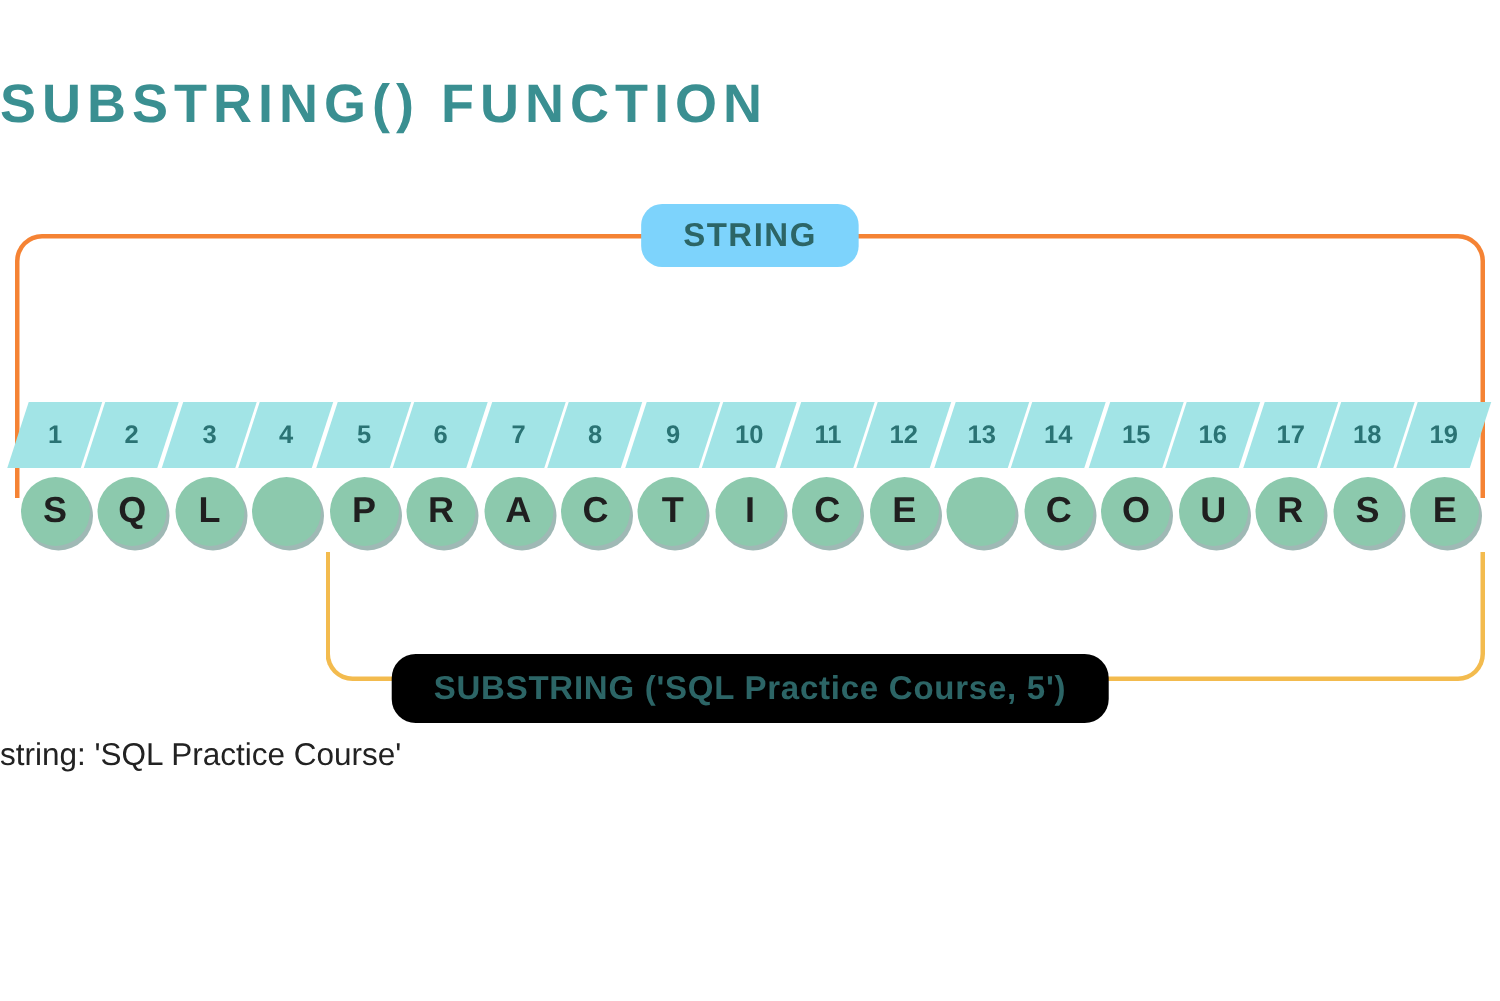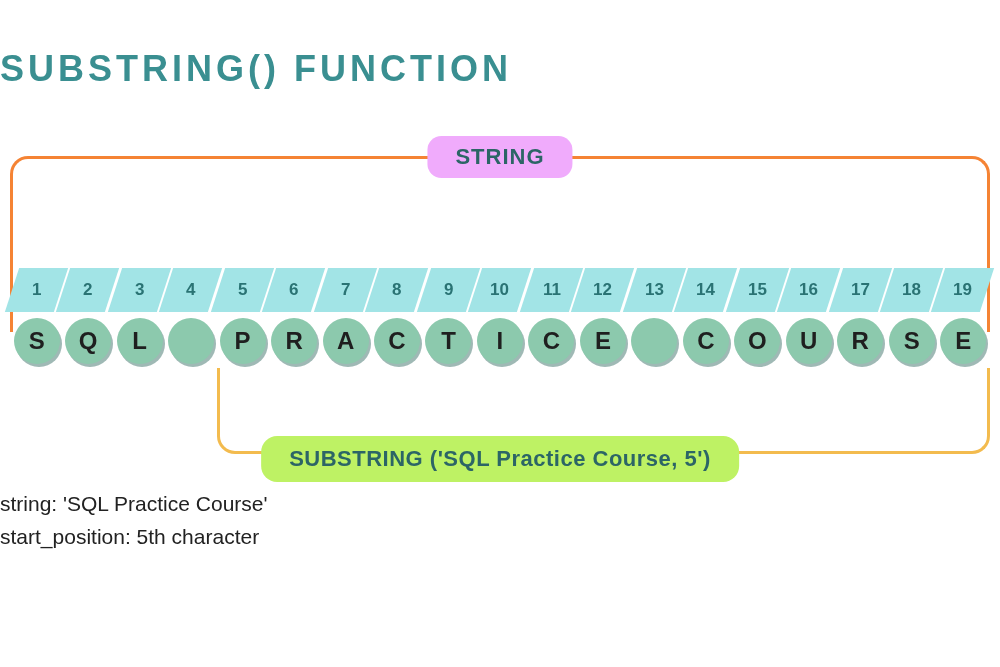--- a/index.html
+++ b/index.html
@@ -33,21 +33,21 @@
     height: 176px;
     border: 3px solid #f58334;
     border-bottom: none;
     border-radius: 18px 18px 0 0;
   }
   .string-label-bg {
     position: absolute;
     top: 16px;
     left: 50%;
     transform: translateX(-50%);
-    background: #f0abfc;
+    background: #7dd3fc;
     border-radius: 14px;
     padding: 8px 28px;
     z-index: 4;
   }
   .string-label-content {
     color: #2c6566;
     font-weight: 800;
     font-size: 22px;
     letter-spacing: 1px;
   }
@@ -116,21 +116,21 @@
     height: 86px;
     border: 3px solid #f3bb4e;
     border-top: none;
     border-radius: 0 0 18px 18px;
   }
   .substring-label {
     position: absolute;
     top: 316px;
     left: 50%;
     transform: translateX(-50%);
-    background: #bef264;
+    background: #000000;
     border-radius: 16px;
     padding: 10px 28px;
     color: #2c6566;
     font-weight: 800;
     font-size: 22px;
     letter-spacing: 0.5px;
     z-index: 5;
     white-space: nowrap;
   }
   
@@ -276,14 +276,13 @@
   </div>
 
   <div class="substring-bracket"></div>
 
   <div class="substring-label">SUBSTRING ('SQL Practice Course, 5')</div>
 
 </div>
 
 <div class="notes">
   <div>string: 'SQL Practice Course'</div>
-  <div>start_position: 5th character</div>
 </div>
 
 </body></html>

